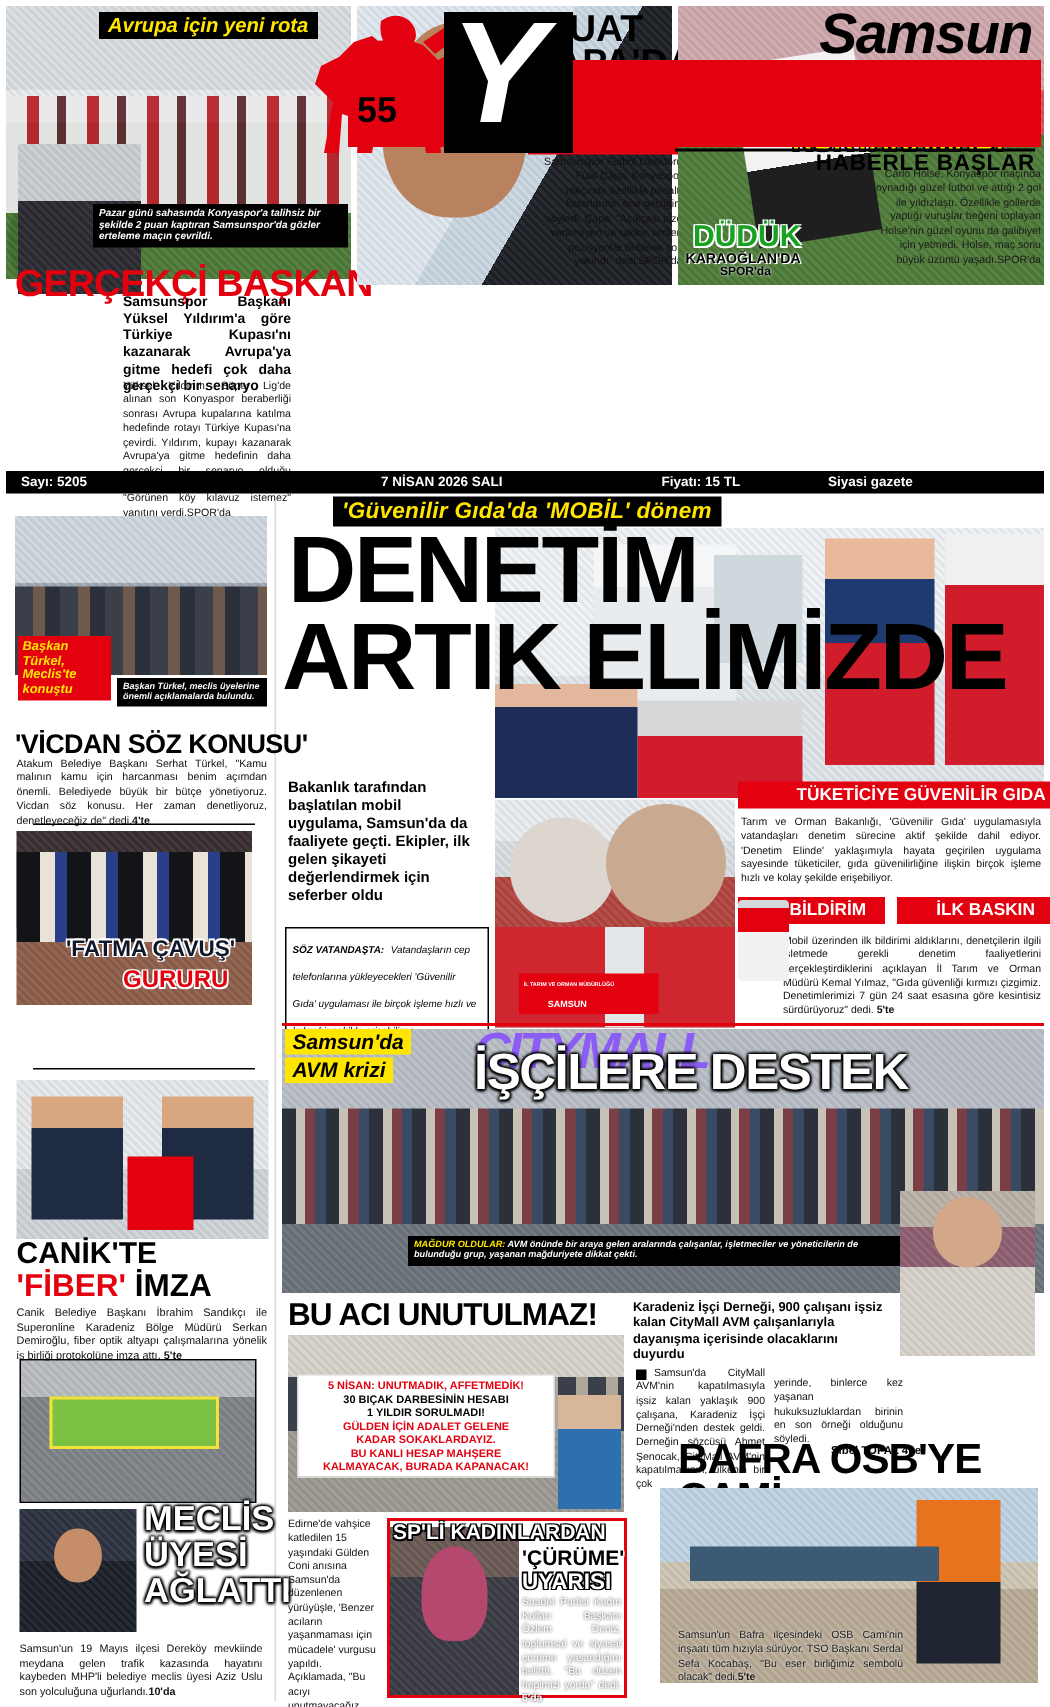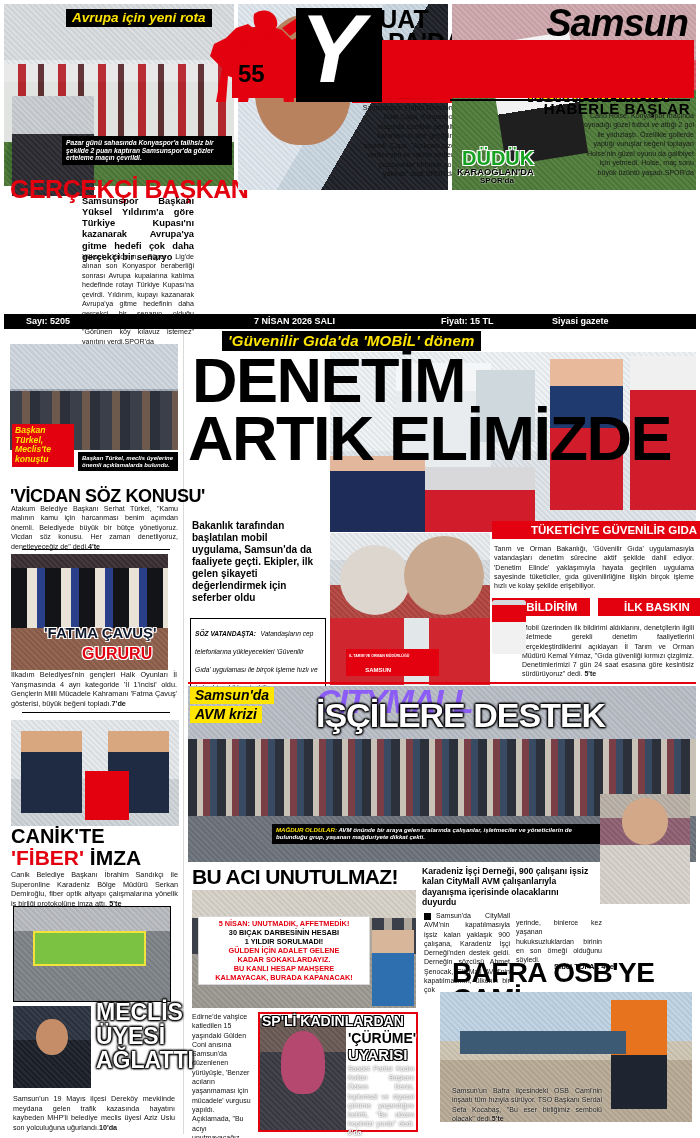--- a/index.html
+++ b/index.html
@@ -174,21 +174,21 @@
     <div id="mh-55">55</div>
 
     <div id="mh-ybox"></div>
     <div id="mh-y">Y</div>
 
     <div id="mh-sloganrule"></div>
     <div id="mh-slogan">HABERLE BAŞLAR</div>
   </div>
 
   <div id="infobar">
-    <span style="left:10px;margin-left:12px;">Sayı: 5205</span>
+    <span style="left:10px;">Sayı: 5205</span>
     <span style="left:250px;">7 NİSAN  2026  SALI</span>
     <span style="left:437px;">Fiyatı: 15 TL</span>
     <span style="left:548px;">Siyasi gazete</span>
   </div>
 
   <div class="vrule" style="left:183px;top:334px;height:800px;"></div>
 
   <div class="photo ph-noise ph-lab" id="mainphoto">
     <div class="abs" style="left:18%;top:6%;width:26%;height:60%;background:linear-gradient(#f4f6f7 0 26%,#e8ecee 26% 100%);"></div>
     <div class="abs" style="left:60%;top:4%;width:20%;height:84%;background:linear-gradient(#e9b99c 0 18%,#1f3a6e 18% 46%,#d11c2b 46% 100%);"></div>
@@ -243,23 +243,20 @@
   <div class="abs body-txt" style="left:11px;top:505px;width:167px;">
     <span>Atakum Belediye Başkanı Serhat Türkel, "Kamu malının kamu için harcanması benim açımdan önemli. Belediyede büyük bir bütçe yönetiyoruz. Vicdan söz konusu. Her zaman denetliyoruz, denetleyeceğiz de" dedi.</span><b>4'te</b>
   </div>
   <div class="rule" style="left:22px;top:549px;width:148px;"></div>
 
   <div class="photo ph-noise ph-dance" style="left:11px;top:554px;width:157px;height:116px;"></div>
   <div class="abs" style="left:44px;top:624px;font-weight:bold;font-size:15px;color:#0f172a;
        text-shadow:1px 1px 0 #fff,-1px 1px 0 #fff,1px -1px 0 #fff,-1px -1px 0 #fff;">'FATMA ÇAVUŞ'</div>
   <div class="abs" style="left:82px;top:645px;font-weight:bold;font-size:16px;color:#e3000f;
        text-shadow:1px 1px 0 #fff,-1px 1px 0 #fff,1px -1px 0 #fff,-1px -1px 0 #fff;">GURURU</div>
-  <div class="abs body-txt" style="left:11px;top:670px;width:166px;font-size:7.3px;">
-    <span>İlkadım Belediyesi'nin gençleri Halk Oyunları İl Yarışmasında 4 ayrı kategoride 'İl 1'incisi' oldu. Gençlerin Milli Mücadele Kahramanı 'Fatma Çavuş' gösterisi, büyük beğeni topladı.</span><b>7'de</b>
-  </div>
   <div class="rule" style="left:22px;top:712px;width:148px;"></div>
 
   <div class="photo ph-noise ph-signing" style="left:11px;top:720px;width:168px;height:106px;">
     <div class="ph-signing2"></div>
     <div class="abs" style="left:44%;top:48%;width:26%;height:46%;background:#e3000f;"></div>
   </div>
   <div class="abs blkhead" style="left:11px;top:827px;font-size:20px;">CANİK'TE</div>
   <div class="abs" style="left:11px;top:846px;font-size:21px;font-weight:bold;">
     <span style="color:#e3000f;">'FİBER'</span>
     <span style="color:#000;">İMZA</span>

